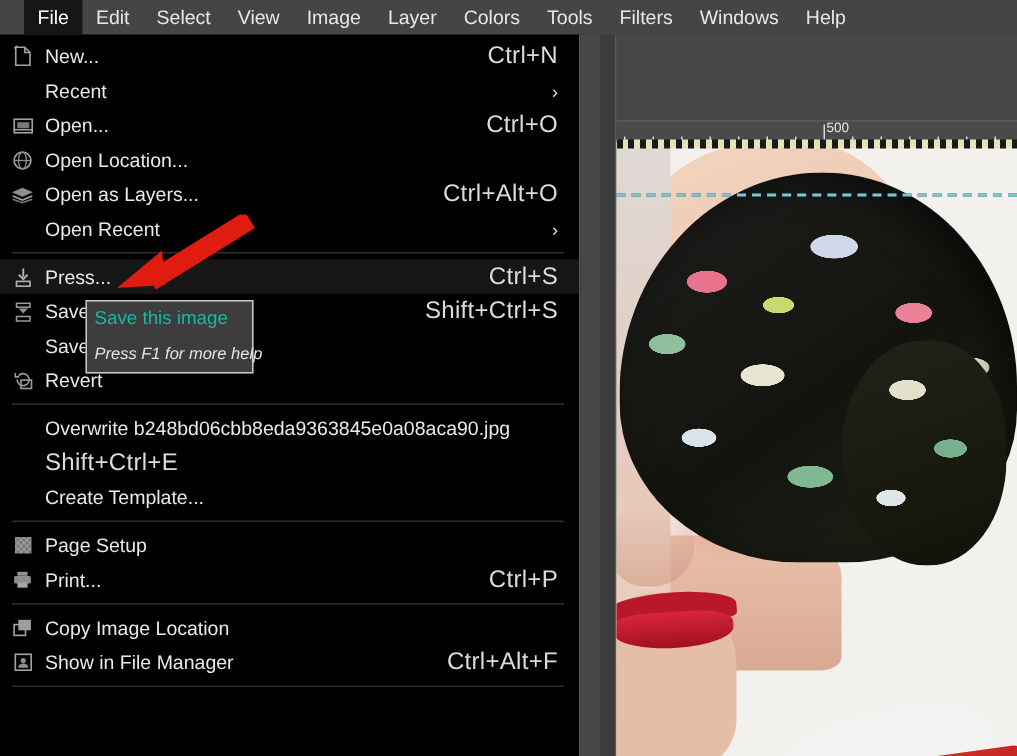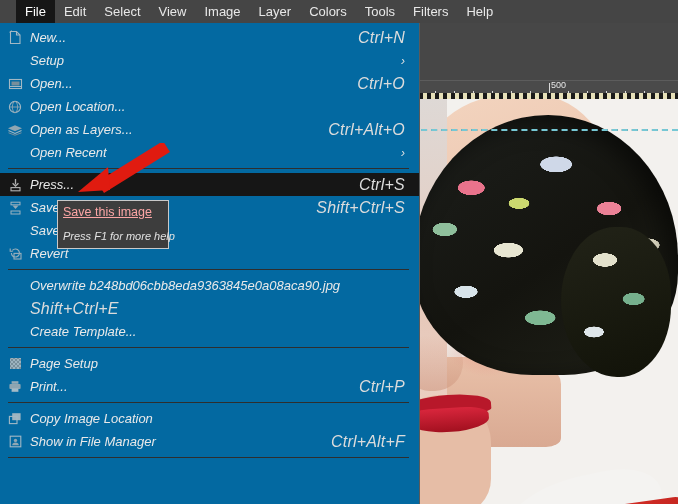--- a/index.html
+++ b/index.html
@@ -174,27 +174,26 @@
     border-radius:30% 8% 0 0;
     transform:rotate(-8deg);
   }
   #bg-left-wall {
     position:absolute; left:0; top:0; width:36px; height:409px;
     background:linear-gradient(180deg,#ded9d6 0%,#e7c9bb 55%,#f0d6c8 100%);
   }
 
   
   #filemenu {
-    position:absolute; left:0; top:23px; width:420px; height:481px;
-    background:#0369a1;
+    position:absolute; left:0; top:23px; width:387px; height:481px;
+    background:#000000;
     border-right:1px solid #5a5a5a;
     z-index:50;
     padding-top:3px;
     font-size:13px;
-    font-style:italic;
   }
   .mi {
     position:relative; display:flex; align-items:center;
     height:23px; padding:0 14px 0 0; color:#e9e9e9;
     cursor:default; white-space:nowrap;
   }
   .mi.selected { background:#161616; }
   .mi-icon {
     width:30px; min-width:30px; display:flex;
     align-items:center; justify-content:center;
@@ -210,23 +209,22 @@
 
   
   #tooltip {
     position:absolute; left:57px; top:200px; width:112px;
     background:#3d3d3d;
     border:1px solid #c9c9c9;
     z-index:70;
     padding:4px 5px 5px 5px;
   }
   #tooltip-title {
-    color:#fca5a5; font-size:12.5px; line-height:15px;
+    color:#14b8a6; font-size:12.5px; line-height:15px;
     white-space:nowrap;
-    text-decoration:underline;
   }
   #tooltip-hint {
     color:#e2e2e2; font-size:11px; font-style:italic;
     line-height:14px; margin-top:9px; white-space:nowrap;
   }
 
   
   #red-arrow {
     position:absolute; left:66px; top:143px; width:110px; height:58px;
     z-index:80; pointer-events:none;
@@ -288,40 +286,41 @@
   <div id="menubar">
     <div class="mb-item active">File</div>
     <div class="mb-item">Edit</div>
     <div class="mb-item">Select</div>
     <div class="mb-item">View</div>
     <div class="mb-item">Image</div>
     <div class="mb-item">Layer</div>
     <div class="mb-item">Colors</div>
     <div class="mb-item">Tools</div>
     <div class="mb-item">Filters</div>
+    <div class="mb-item">Windows</div>
     <div class="mb-item">Help</div>
   </div>
 
   <div id="filemenu">
 
     <div class="mi">
       <span class="mi-icon">
         <svg class="icon-svg" width="14" height="15" viewBox="0 0 14 15">
           <path d="M2.5 1.5h6l3.5 3.5v8.5h-9.5z" fill="none" stroke="#cfcfcf" stroke-width="1.1"></path>
           <path d="M8.5 1.5v3.5h3.5" fill="none" stroke="#cfcfcf" stroke-width="1.1"></path>
           <path d="M1.5 2.2l2-1.6" stroke="#cfcfcf" stroke-width="1" fill="none"></path>
         </svg>
       </span>
       <span class="mi-label">New...</span>
       <span class="mi-accel">Ctrl+N</span>
     </div>
 
     <div class="mi">
       <span class="mi-icon"></span>
-      <span class="mi-label">Setup</span>
+      <span class="mi-label">Recent</span>
       <span class="mi-arrow">›</span>
     </div>
 
     <div class="mi">
       <span class="mi-icon">
         <svg class="icon-svg" width="15" height="13" viewBox="0 0 15 13">
           <rect x="1.5" y="2.5" width="12" height="9" fill="none" stroke="#cfcfcf" stroke-width="1.1"></rect>
           <rect x="3.5" y="4.5" width="8" height="4" fill="#9a9a9a"></rect>
           <path d="M1.5 9.5h12" stroke="#cfcfcf" stroke-width="1"></path>
         </svg>

